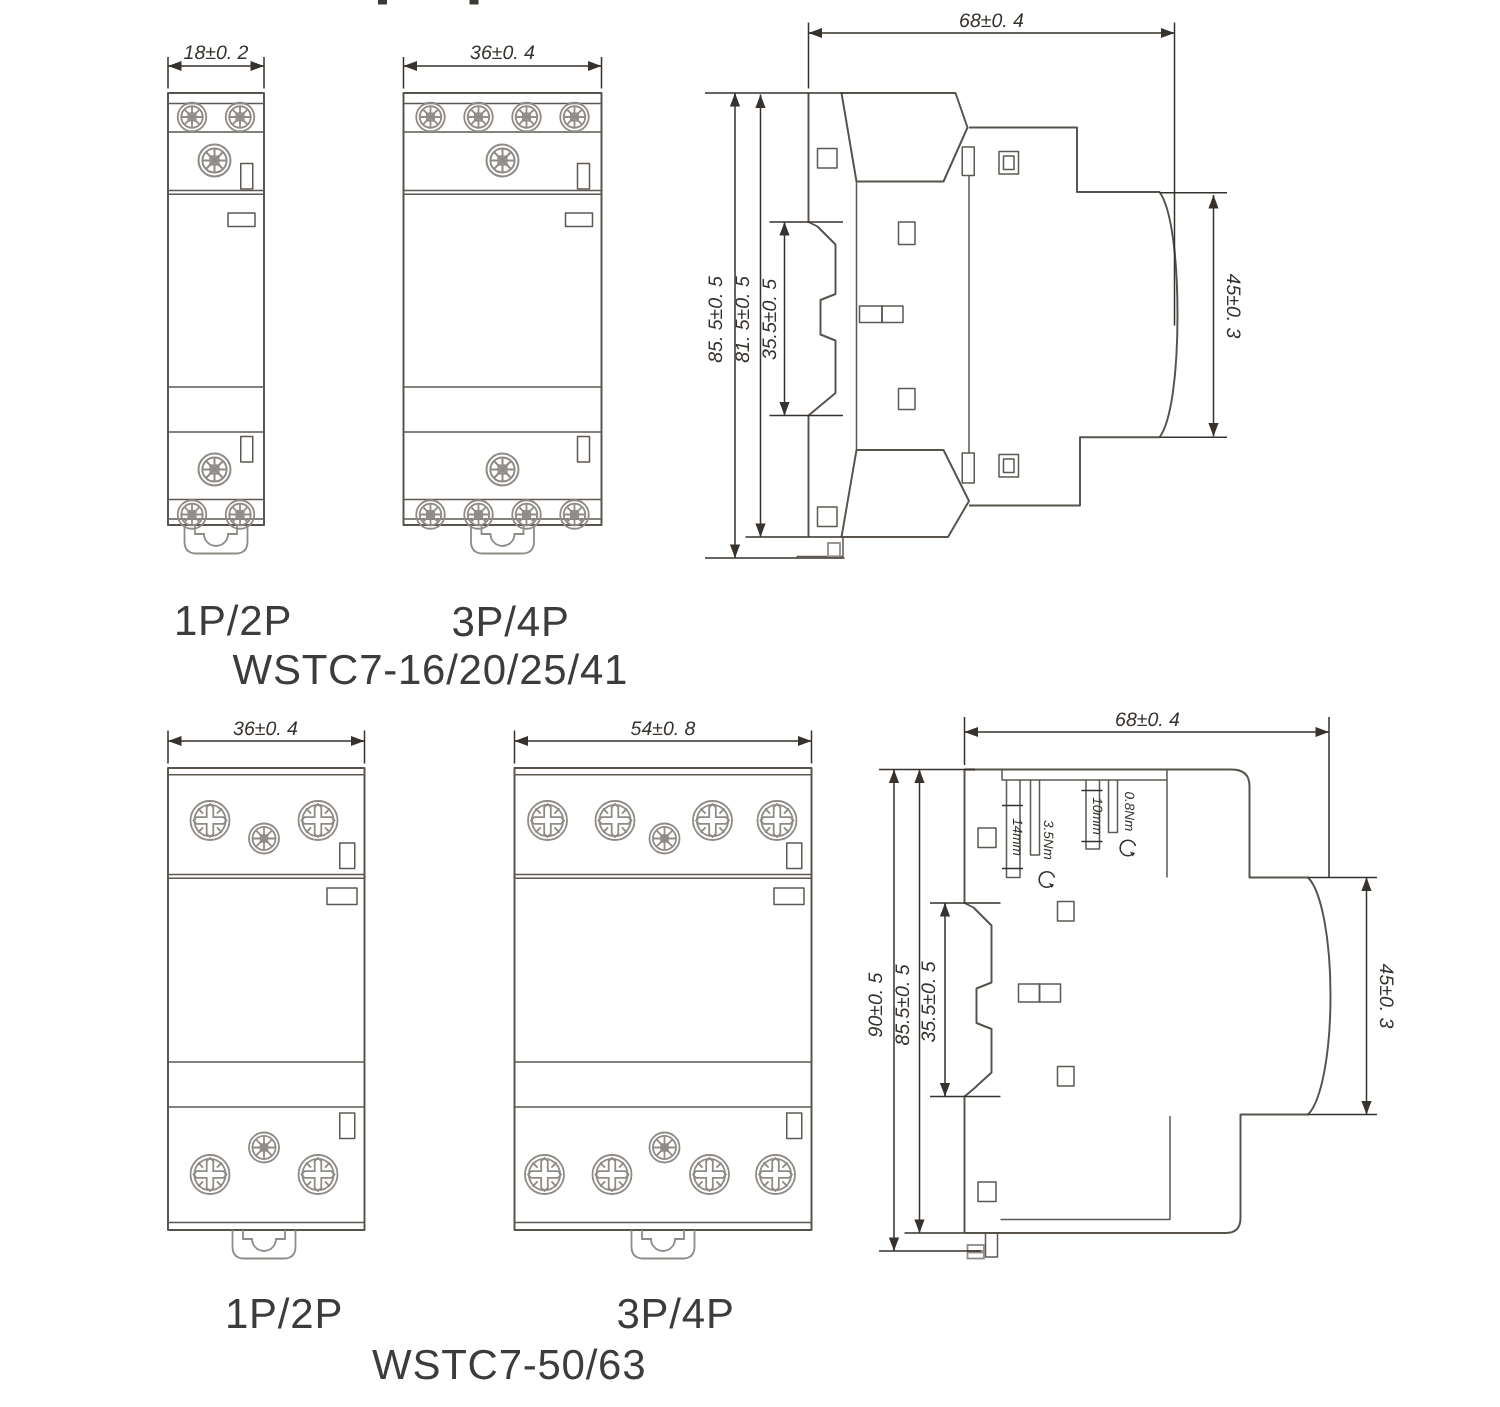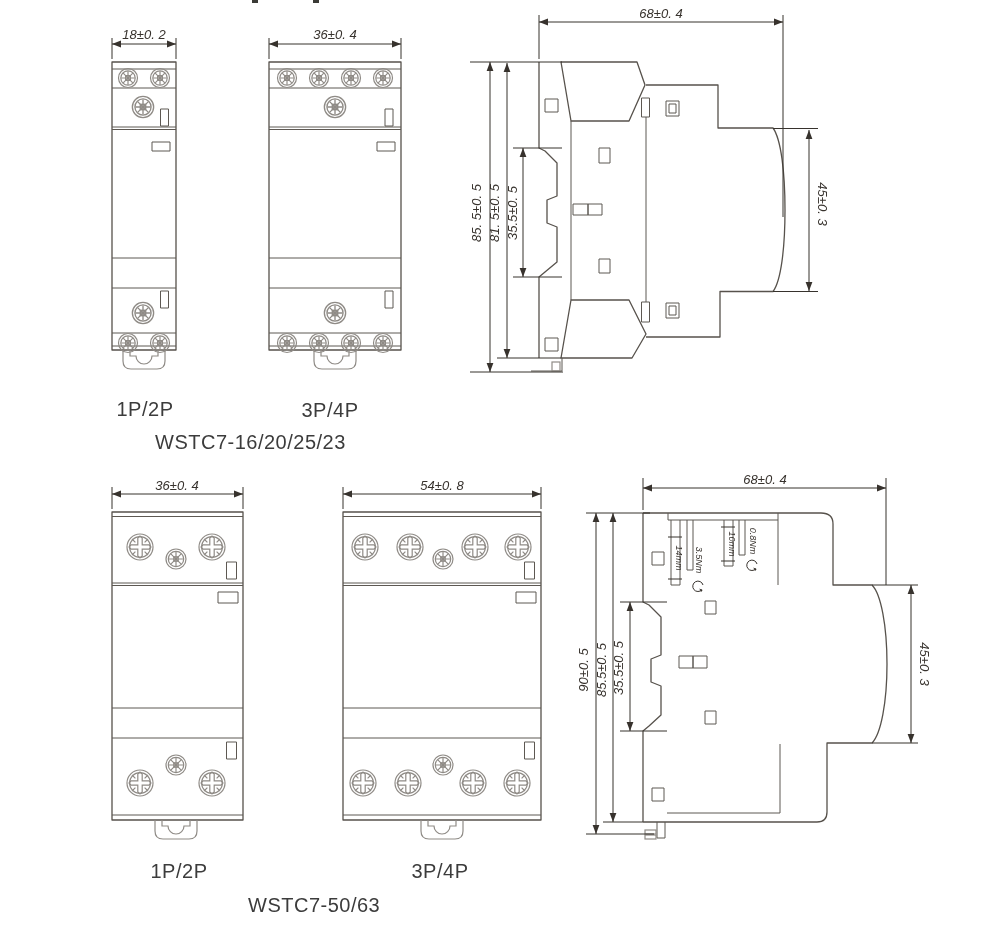--- a/index.html
+++ b/index.html
@@ -6,21 +6,21 @@
   .canvas{position:relative;width:1000px;height:938px;background:#ffffff;overflow:hidden;
           font-family:"Liberation Sans",sans-serif;}
   svg{position:absolute;left:0;top:0;}
   .ol  {stroke:#57524c;fill:none;stroke-width:1.3;stroke-linejoin:round;}
   .ol2 {stroke:#5d5852;fill:none;stroke-width:1;stroke-linejoin:round;}
   .dt  {stroke:#8f8b86;fill:none;stroke-width:1.2;}
   .dm  {stroke:#37322d;fill:none;stroke-width:1;}
   .ar  {fill:#37322d;stroke:none;}
   text.dim  {font-family:"Liberation Sans",sans-serif;font-style:italic;font-size:13px;fill:#37322d;}
   text.dims {font-family:"Liberation Sans",sans-serif;font-style:italic;font-size:9px;fill:#37322d;}
-  .caption{position:absolute;color:#3c3c3c;font-size:20px;letter-spacing:.5px;
+  .caption{position:absolute;color:#3c3c3c;font-size:28px;letter-spacing:.5px;
            font-family:"Liberation Sans",sans-serif;white-space:nowrap;}
   .cc{text-align:center;}
   .artifact{position:absolute;width:6px;height:3px;background:#3b3b36;top:0;}
 </style>
 </head>
 <body>
 
 <div class="canvas">
 
   <div class="artifact" style="left:252px"></div>
@@ -252,18 +252,18 @@
         <text class="dim" transform="rotate(-90 588 670)" x="588" y="670" text-anchor="middle">90±0. 5</text>
         <text class="dim" transform="rotate(-90 606 670)" x="606" y="670" text-anchor="middle">85.5±0. 5</text>
         <text class="dim" transform="rotate(-90 623 668)" x="623" y="668" text-anchor="middle">35.5±0. 5</text>
         <text class="dim" transform="rotate(90 920 664)" x="920" y="664" text-anchor="middle">45±0. 3</text>
       </g>
     </g>
   </svg>
 
   <div class="caption cc" style="left:116px;top:398px;width:58px">1P/2P</div>
   <div class="caption cc" style="left:301px;top:399px;width:58px">3P/4P</div>
-  <div class="caption" style="left:155px;top:431px">WSTC7-16/20/25/23</div>
+  <div class="caption" style="left:155px;top:431px">WSTC7-16/20/25/41</div>
 
   <div class="caption cc" style="left:150px;top:860px;width:58px">1P/2P</div>
   <div class="caption cc" style="left:411px;top:860px;width:58px">3P/4P</div>
   <div class="caption" style="left:248px;top:894px">WSTC7-50/63</div>
 </div>
 
 </body></html>

